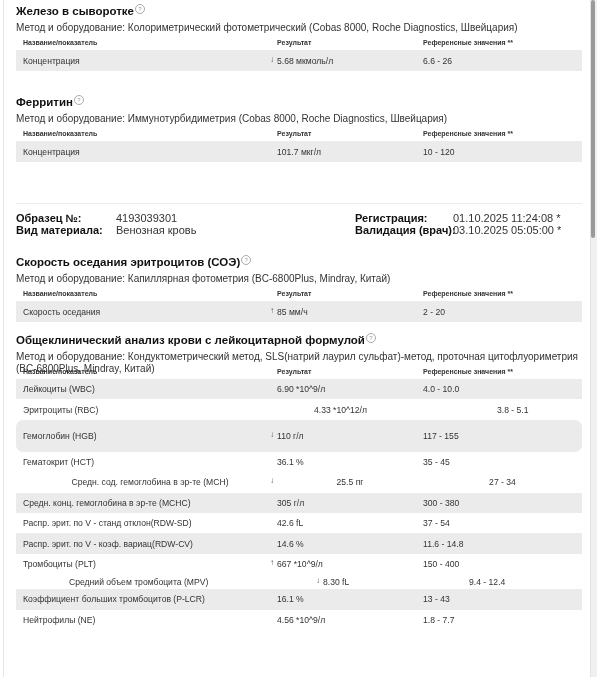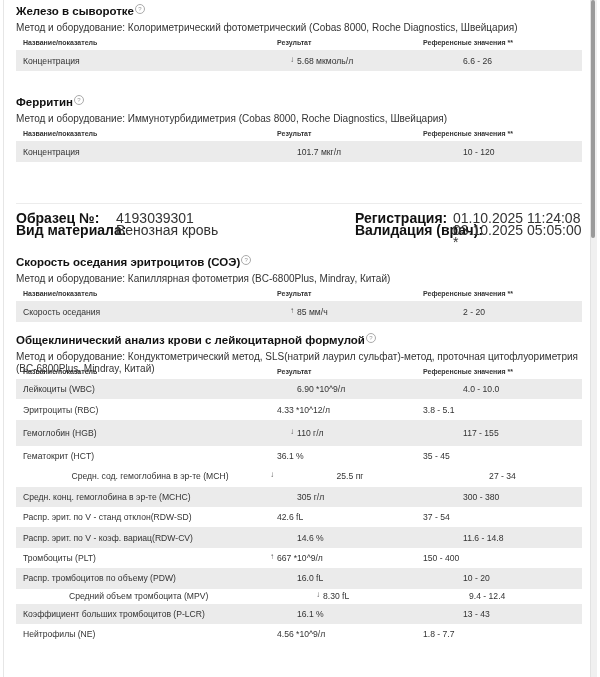--- a/index.html
+++ b/index.html
@@ -11,26 +11,26 @@
   .page-border { position:absolute; left:3px; top:0; width:1px; height:677px; background:#e6e6e6; }
   .scroll-track { position:absolute; left:590px; top:0; width:6px; height:677px; background:#f0f0f0; border-left:1px solid #e2e2e2; }
   .scroll-thumb { position:absolute; left:591px; top:0; width:4px; height:238px; background:#9a9a9a; border-radius:2px; }
   .content { position:absolute; left:16px; top:0; width:566px; }
   .section { position:relative; }
   .sec-title { font-weight:bold; font-size:11.5px; color:#111; height:16px; line-height:16px; }
   .help { display:inline-block; width:8px; height:8px; border:1px solid #aaa; border-radius:50%; font-size:6px; line-height:8px; text-align:center; color:#999; vertical-align:top; margin-left:1px; margin-top:1px; font-weight:normal; }
   .method { font-size:10px; color:#333; height:12px; line-height:12px; margin-top:3px; }
   .thead { display:flex; height:14px; line-height:14px; font-size:7px; font-weight:bold; color:#333; padding-left:7px; margin-top:2px; }
   .row { display:flex; align-items:center; height:21px; font-size:8.6px; color:#333; padding-left:7px; }
-  .row.shaded { background:#ebebeb;gap:20px; }
+  .row.shaded { background:#ebebeb; }
   .c1 { width:254px; }
   .c2 { width:146px; position:relative; }
   .c3 { flex:1; }
   .flag { position:absolute; left:-7px; top:-1px; font-size:8px; color:#555; }
-  .sample { position:absolute; left:16px; top:212px; width:566px; font-size:14px; }
+  .sample { position:absolute; left:16px; top:212px; width:566px; font-size:11px; }
   .sample .line { height:12px; line-height:12px; position:relative; }
   .sample .lbl { position:absolute; font-weight:bold; color:#111; }
   .sample .val { position:absolute; color:#333; }
   .divider { position:absolute; left:16px; top:203px; width:566px; height:1px; background:#ececec; }
 </style>
 </head>
 <body>
 
 <div class="page-border"></div>
 <div class="scroll-track"></div>
@@ -108,26 +108,26 @@
     <div class="c1">Название/показатель</div>
     <div class="c2">Результат</div>
     <div class="c3">Референсные значения **</div>
   </div>
   <div id="cbc-rows">
       <div class="row shaded" style="height: 20.4px; justify-content: center;">
         <div class="c1">Лейкоциты (WBC)</div>
         <div class="c2"><span class="flag"></span><span>6.90 *10^9/л</span></div>
         <div class="c3">4.0 - 10.0</div>
       </div>
-      <div class="row" style="height: 20.4px;">
+      <div class="row" style="height: 20.4px; gap: 37px;">
         <div class="c1">Эритроциты (RBC)</div>
         <div class="c2"><span class="flag"></span><span>4.33 *10^12/л</span></div>
         <div class="c3">3.8 - 5.1</div>
       </div>
-      <div class="row shaded" style="height: 26px;">
+      <div class="row shaded" style="height: 32px; border-radius: 7px;">
         <div class="c1">Гемоглобин (HGB)</div>
         <div class="c2"><span class="flag">↓</span><span>110 г/л</span></div>
         <div class="c3">117 - 155</div>
       </div>
       <div class="row" style="height: 20.4px;">
         <div class="c1">Гематокрит (HCT)</div>
         <div class="c2"><span class="flag"></span><span>36.1 %</span></div>
         <div class="c3">35 - 45</div>
       </div>
       <div class="row" style="height: 20.4px; text-align: center;">
@@ -148,25 +148,20 @@
       <div class="row shaded" style="height: 20.4px;">
         <div class="c1">Распр. эрит. по V - коэф. вариац(RDW-CV)</div>
         <div class="c2"><span class="flag"></span><span>14.6 %</span></div>
         <div class="c3">11.6 - 14.8</div>
       </div>
       <div class="row" style="height: 20.4px;">
         <div class="c1">Тромбоциты (PLT)</div>
         <div class="c2"><span class="flag">↑</span><span>667 *10^9/л</span></div>
         <div class="c3">150 - 400</div>
       </div>
-      <div class="row shaded" style="height: 20.4px;">
-        <div class="c1">Распр. тромбоцитов по объему (PDW)</div>
-        <div class="c2"><span class="flag"></span><span>16.0 fL</span></div>
-        <div class="c3">10 - 20</div>
-      </div>
       <div class="row" style="height: 15px; margin-left: 46px;">
         <div class="c1">Средний объем тромбоцита (MPV)</div>
         <div class="c2"><span class="flag">↓</span><span>8.30 fL</span></div>
         <div class="c3">9.4 - 12.4</div>
       </div>
       <div class="row shaded" style="height: 20.4px;">
         <div class="c1">Коэффициент больших тромбоцитов (P-LCR)</div>
         <div class="c2"><span class="flag"></span><span>16.1 %</span></div>
         <div class="c3">13 - 43</div>
       </div>

